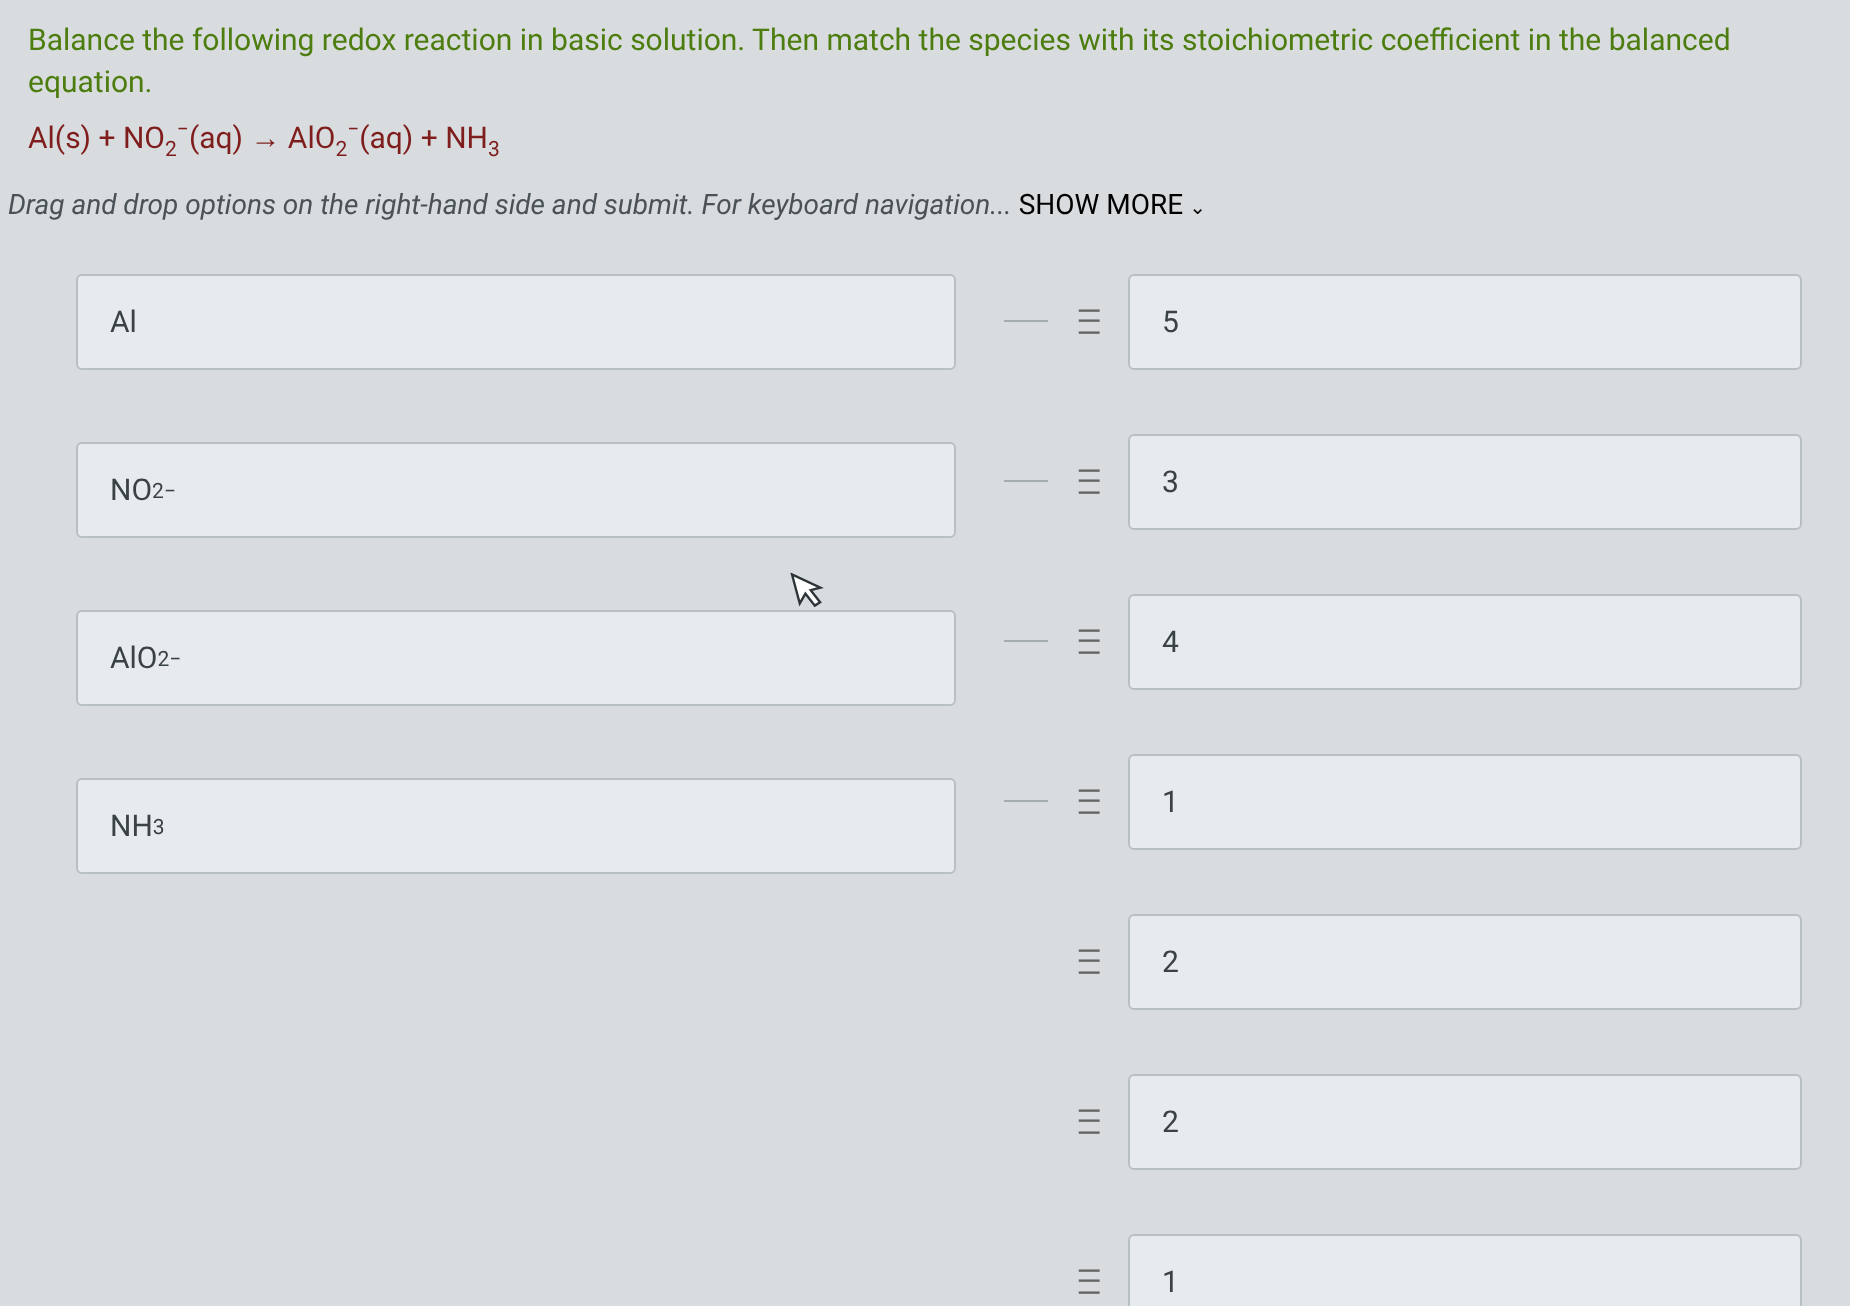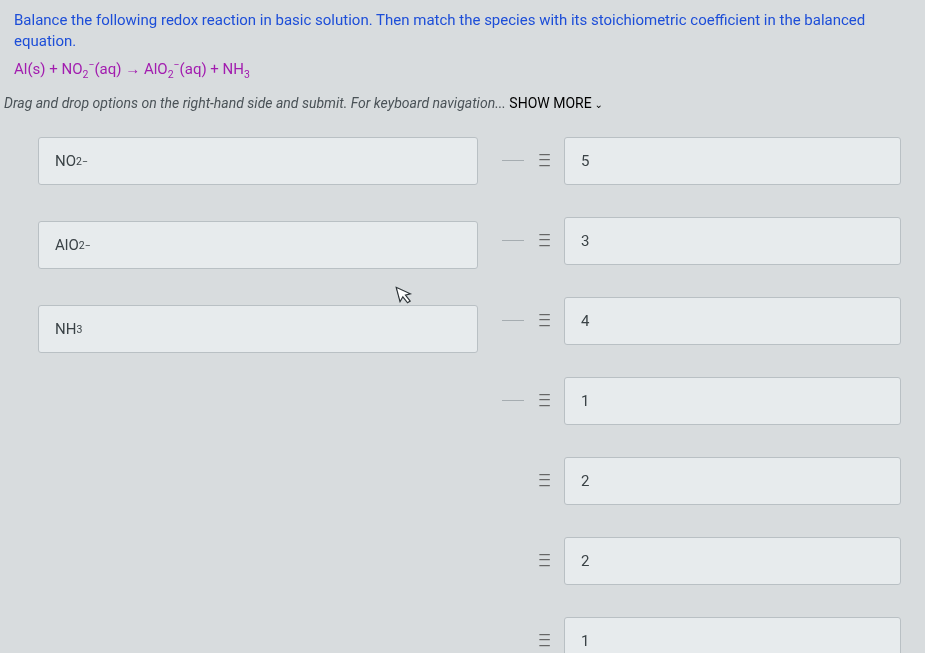--- a/index.html
+++ b/index.html
@@ -9,26 +9,26 @@
       color: #4a5257;
       width: 925px;
       height: 653px;
       overflow: hidden;
       font-size: 14px;
     }
     .question-header {
       padding: 10px 14px 6px 14px;
       font-size: 15px;
       line-height: 1.4;
-      color: #1d4ed8;
+      color: #4d7c0f;
     }
     .equation {
       padding: 0 14px 14px 14px;
       font-size: 15px;
-      color: #a21caf;
+      color: #7f1d1d;
     }
     sub { font-size: 0.7em; vertical-align: sub; }
     sup { font-size: 0.7em; vertical-align: super; }
     .instructions {
       padding: 0 14px 10px 4px;
       font-size: 14px;
       font-style: italic;
       color: #4a5257;
     }
     .show-more {
@@ -128,20 +128,21 @@
 
 <div class="instructions">
   <span>Drag and drop options on the right-hand side and submit. For keyboard navigation... </span>
   <span class="show-more">
     <span>SHOW MORE</span><span class="caret">⌄</span>
   </span>
 </div>
 
 <div class="container">
   <div class="left-col" id="left-col">
+      <div class="left-box">Al</div>
       <div class="left-box">NO<sub>2</sub><sup>−</sup></div>
       <div class="left-box">AlO<sub>2</sub><sup>−</sup></div>
       <div class="left-box">NH<sub>3</sub></div>
     </div>
   <div class="right-col" id="right-col">
       <div class="right-row">
         <div class="connector"></div>
         <div class="handle">—<br>—<br>—</div>
         <div class="right-box">5</div>
       </div>

